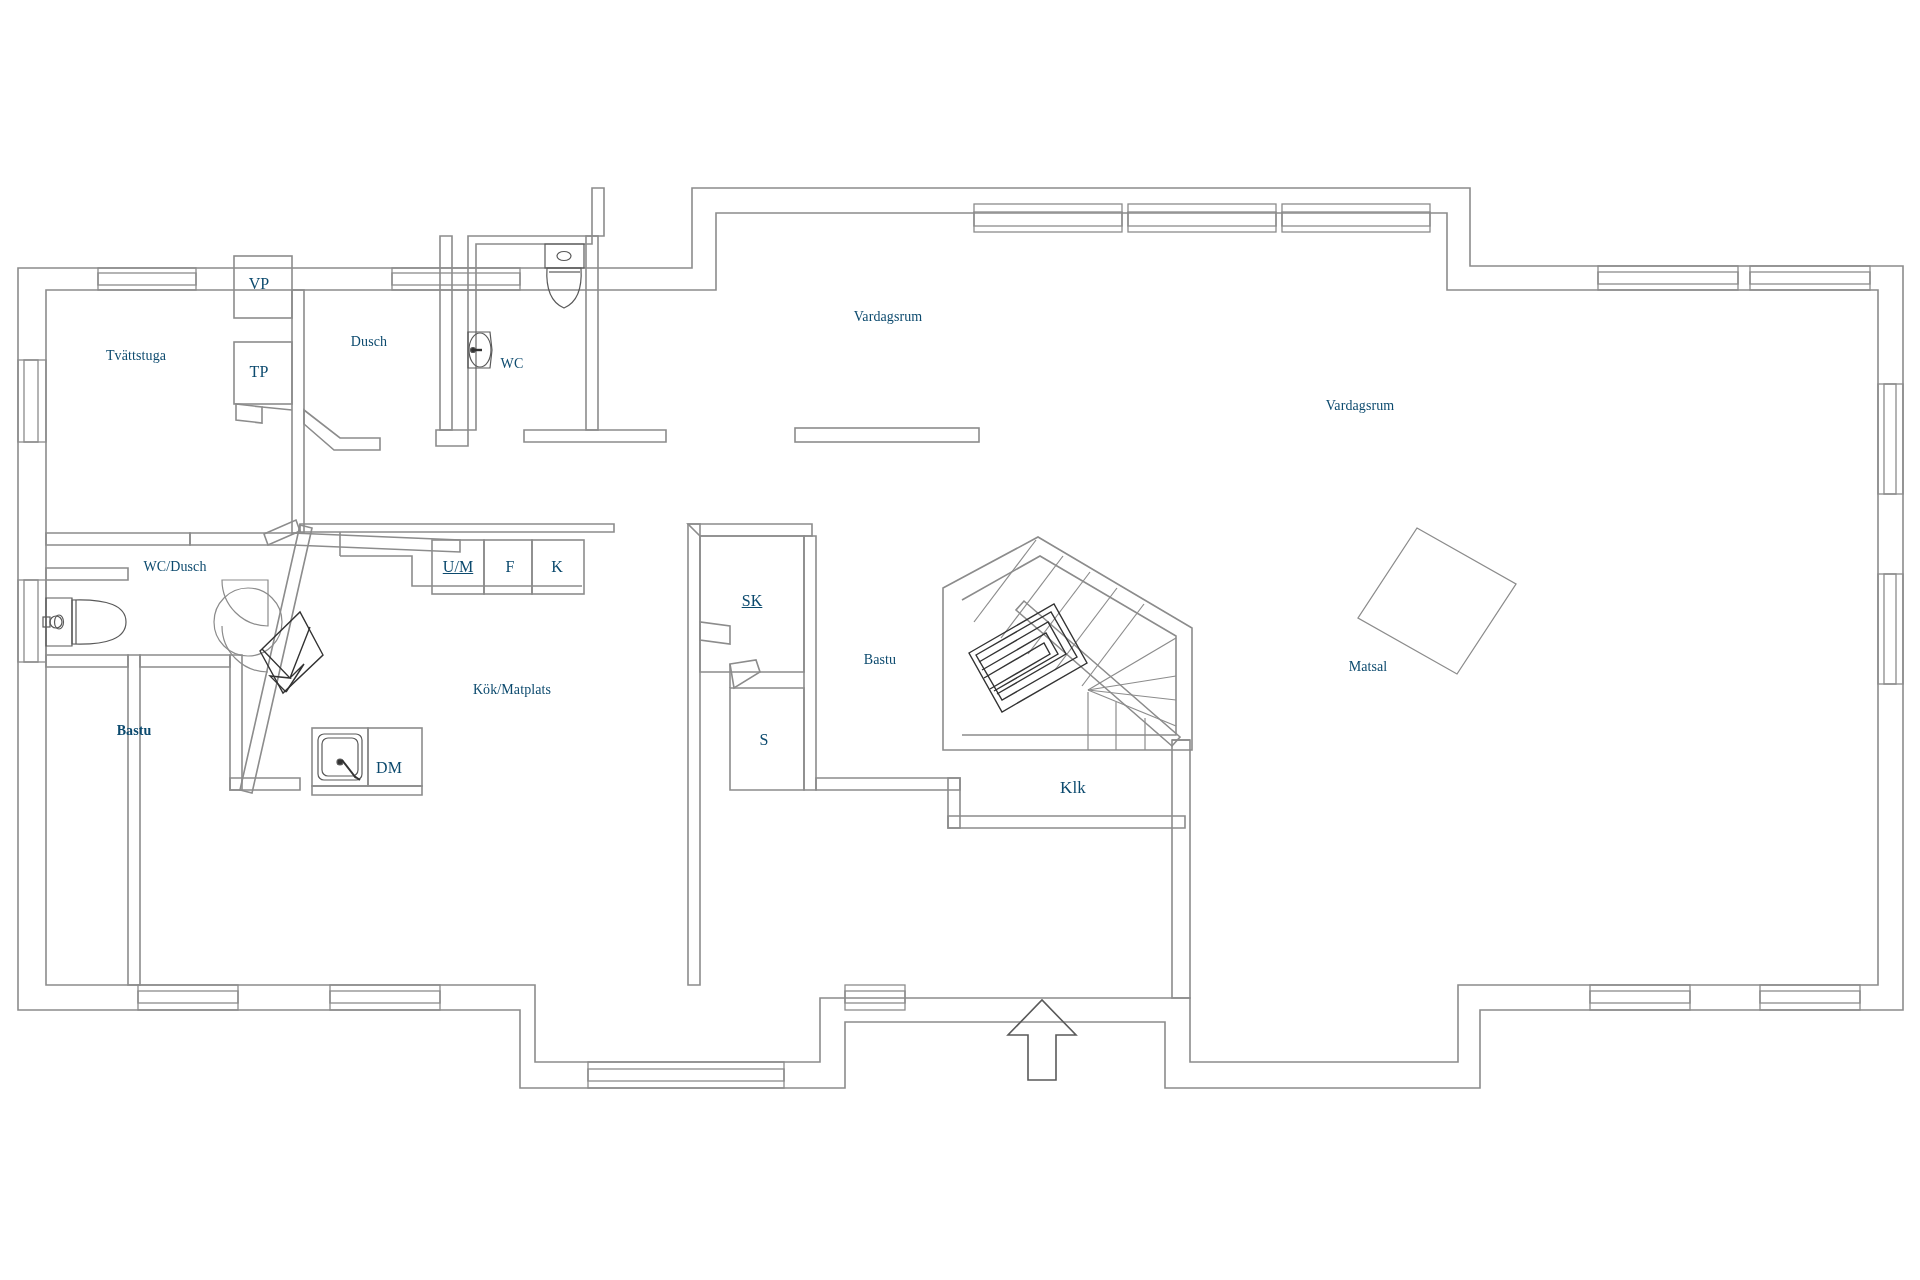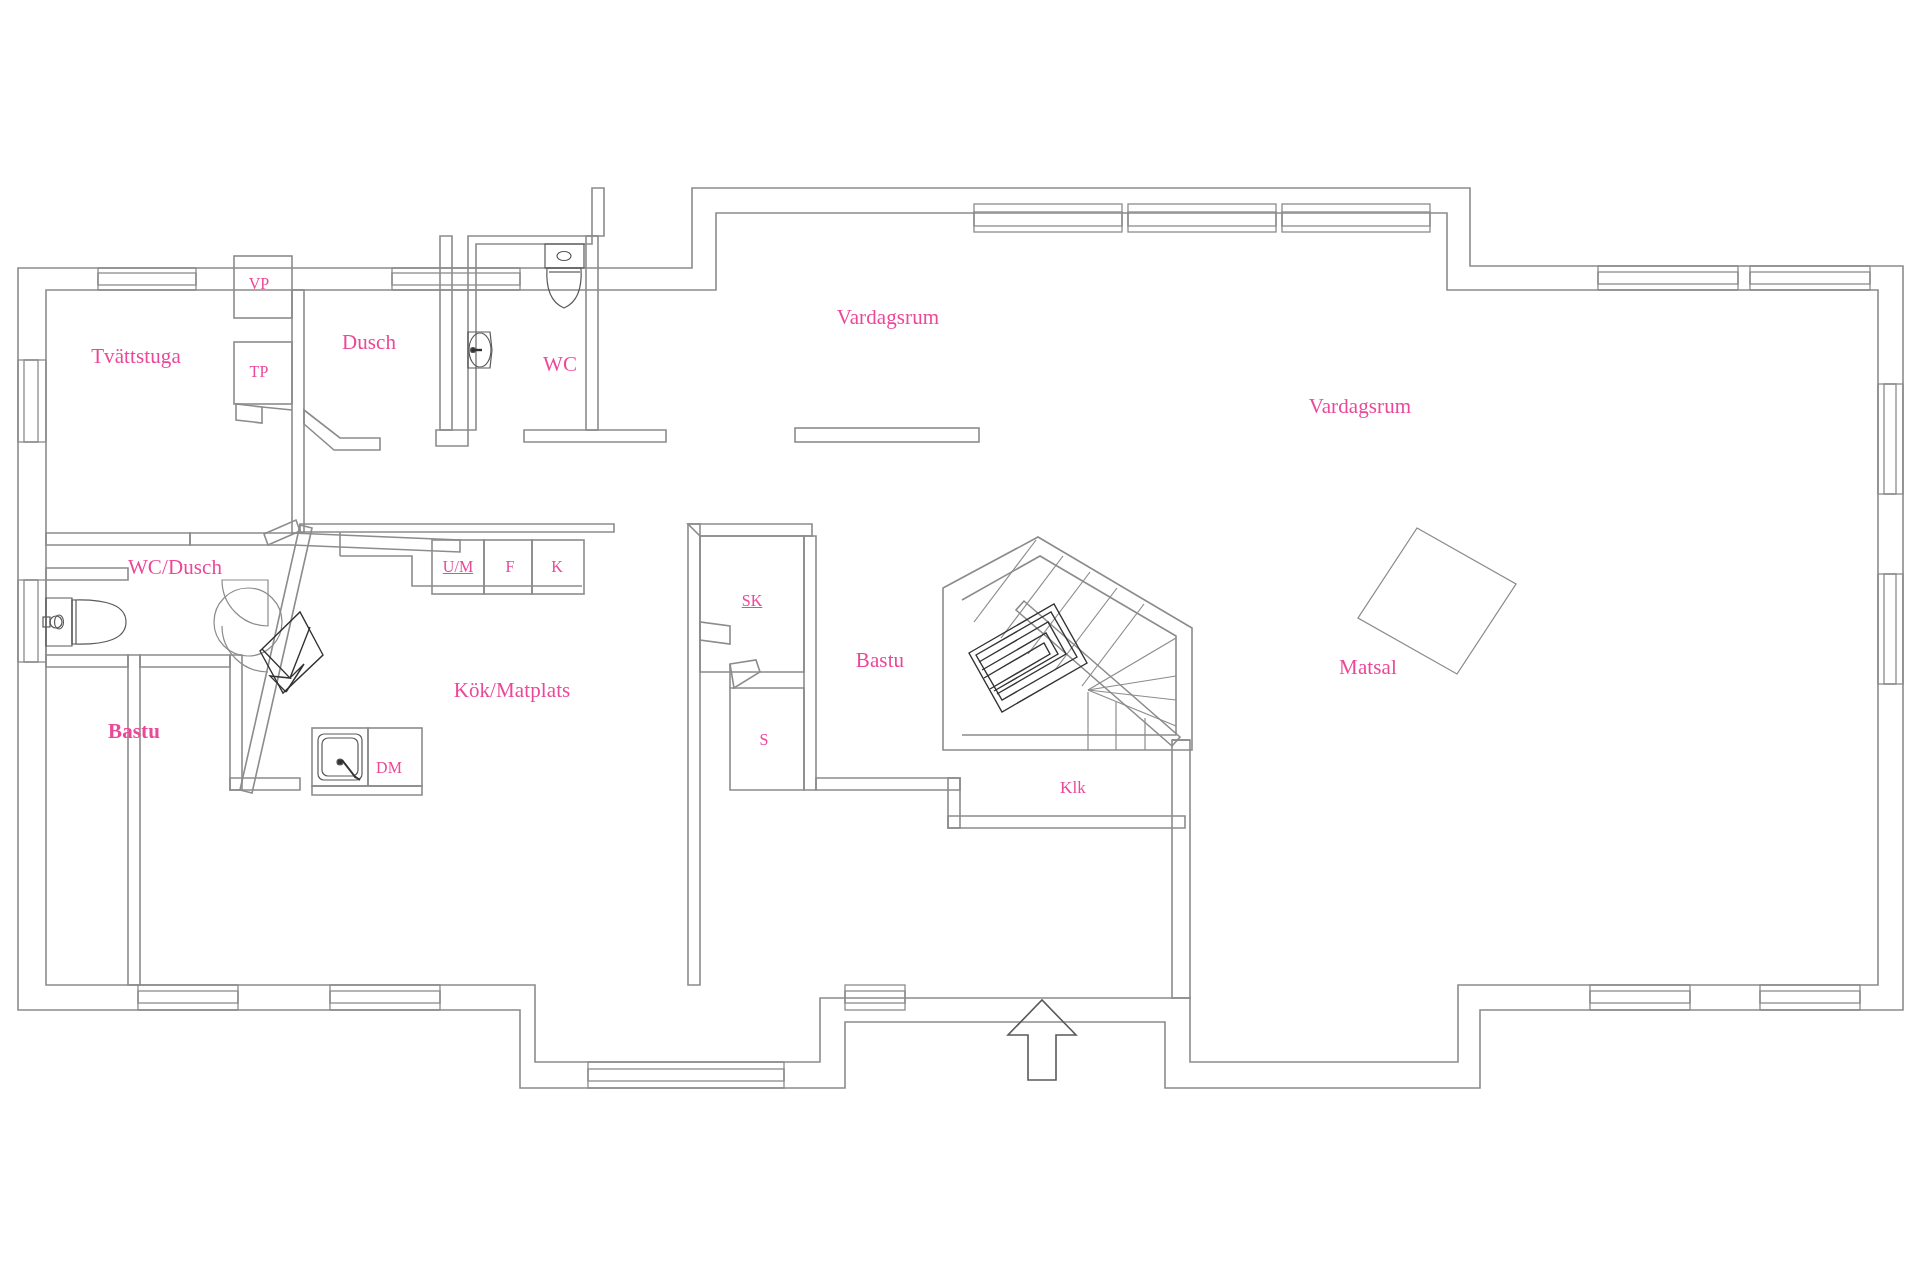--- a/index.html
+++ b/index.html
@@ -22,26 +22,26 @@
   #floorplan-svg {
     position: absolute;
     left: 0;
     top: 0;
     width: 1920px;
     height: 1280px;
   }
   .room-label {
     position: absolute;
     font-family: "Liberation Serif", serif;
-    color: #ec4899;
+    color: #0c4a6e;
     white-space: nowrap;
     transform: translate(-50%, -50%);
     letter-spacing: 0.1px;
   }
-  .lbl-room  { font-size: 21px; }
+  .lbl-room  { font-size: 14px; }
   .lbl-small { font-size: 17px; margin-top: 12px; }
   .lbl-tiny  { font-size: 16px; }
 </style>
 </head>
 <body>
 
 <div id="plan-root">
 
   <svg id="floorplan-svg" viewBox="0 0 1920 1280" xmlns="http://www.w3.org/2000/svg">
     <g fill="none" stroke="#8c8c8c" stroke-width="1.6" stroke-linejoin="miter" shape-rendering="geometricPrecision">
@@ -298,21 +298,21 @@
 
       <g stroke="#5a5a5a" stroke-width="1.6">
         <path d="M 1028 1080 L 1028 1035 L 1008 1035 L 1042 1000 L 1076 1035 L 1056 1035 L 1056 1080 Z"></path>
       </g>
 
     </g>
   </svg>
 
   <div class="room-label lbl-room" style="left:136px; top:348px;margin-top:8px;">Tvättstuga</div>
   <div class="room-label lbl-room" style="left:369px; top:342px;">Dusch</div>
-  <div class="room-label lbl-room" style="left:560px; top:364px;">WC</div>
+  <div class="room-label lbl-room" style="left:512px; top:364px;">WC</div>
   <div class="room-label lbl-room" style="left:888px; top:317px;">Vardagsrum</div>
   <div class="room-label lbl-room" style="left:1360px; top:406px;">Vardagsrum</div>
   <div class="room-label lbl-room" style="left:175px; top:567px;">WC/Dusch</div>
   <div class="room-label lbl-room" style="left:134px; top:731px;font-weight:bold;">Bastu</div>
   <div class="room-label lbl-room" style="left:512px; top:690px;">Kök/Matplats</div>
   <div class="room-label lbl-room" style="left:880px; top:660px;">Bastu</div>
   <div class="room-label lbl-room" style="left:1368px; top:659px;margin-top:8px;">Matsal</div>
   <div class="room-label lbl-small" style="left:1073px; top:776px;">Klk</div>
 
   <div class="room-label lbl-tiny" style="left:259px; top:284px;">VP</div>

